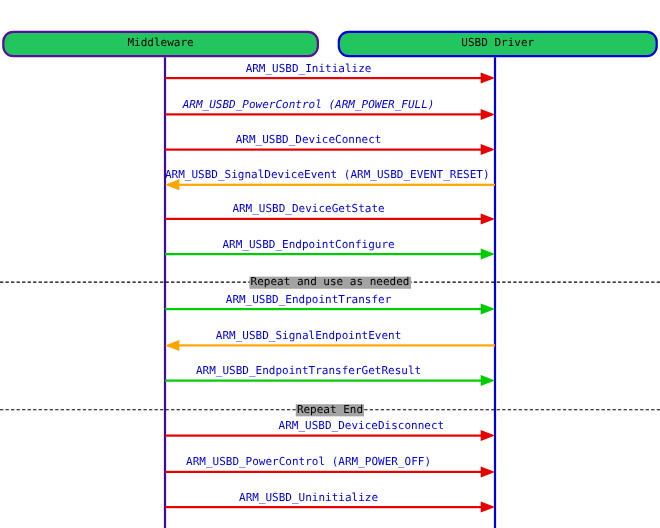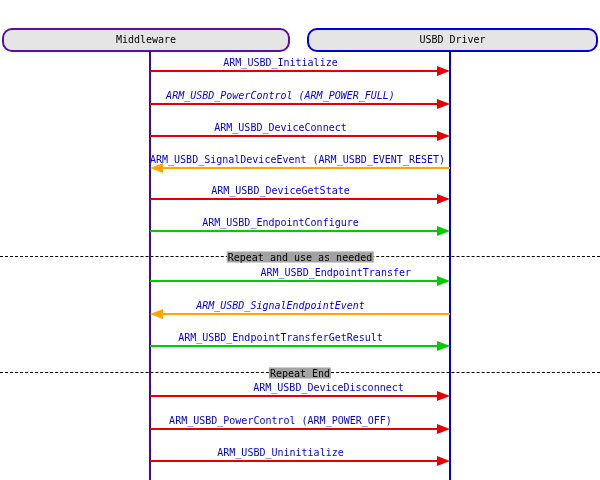--- a/index.html
+++ b/index.html
@@ -11,21 +11,21 @@
     font-family: "DejaVu Sans Mono", "Liberation Mono", monospace;
     overflow: hidden;
   }
   .actor {
     position: absolute;
     top: 28px;
     height: 24px;
     box-sizing: border-box;
     border: 2px solid #000;
     border-radius: 10px;
-    background: #e5e5e5;
+    background: #22c55e;
     text-align: center;
     font-size: 10px;
     line-height: 20px;
     color: #000000;
     z-index: 2;
   }
   .lifeline {
     position: absolute;
     top: 52px;
     height: 428px;
@@ -101,24 +101,24 @@
       <div class="msg-line" style="top: 167px; background: rgb(255, 165, 0); left: 162px; width: 288px;"></div>
       <div class="arrowhead" style="top: 163px; left: 150px; border-right: 13px solid rgb(255, 165, 0);"></div>
       <div class="msg-label" style="top: 184px; color: rgb(0, 0, 224);">ARM_USBD_DeviceGetState</div>
       <div class="msg-line" style="top: 198px; background: rgb(230, 0, 0); left: 150px; width: 288px;"></div>
       <div class="arrowhead" style="top: 194px; left: 437px; border-left: 13px solid rgb(230, 0, 0);"></div>
       <div class="msg-label" style="top: 216px; color: rgb(0, 0, 224);">ARM_USBD_EndpointConfigure</div>
       <div class="msg-line" style="top: 230px; background: rgb(0, 204, 0); left: 150px; width: 288px;"></div>
       <div class="arrowhead" style="top: 226px; left: 437px; border-left: 13px solid rgb(0, 204, 0);"></div>
       <div class="sep-line" style="top: 256px; border-top-color: rgb(0, 0, 0);"></div>
       <div class="sep-label" style="top: 257px; color: rgb(0, 0, 0);">Repeat and use as needed</div>
-      <div class="msg-label" style="top: 266px; color: rgb(0, 0, 224); text-align: right;">ARM_USBD_EndpointTransfer</div>
+      <div class="msg-label" style="top: 266px; color: rgb(0, 0, 224);">ARM_USBD_EndpointTransfer</div>
       <div class="msg-line" style="top: 280px; background: rgb(0, 204, 0); left: 150px; width: 288px;"></div>
       <div class="arrowhead" style="top: 276px; left: 437px; border-left: 13px solid rgb(0, 204, 0);"></div>
-      <div class="msg-label" style="top: 299px; color: rgb(0, 0, 224); font-style: italic;">ARM_USBD_SignalEndpointEvent</div>
+      <div class="msg-label" style="top: 299px; color: rgb(0, 0, 224);">ARM_USBD_SignalEndpointEvent</div>
       <div class="msg-line" style="top: 313px; background: rgb(255, 165, 0); left: 162px; width: 288px;"></div>
       <div class="arrowhead" style="top: 309px; left: 150px; border-right: 13px solid rgb(255, 165, 0);"></div>
       <div class="msg-label" style="top: 331px; color: rgb(0, 0, 224);">ARM_USBD_EndpointTransferGetResult</div>
       <div class="msg-line" style="top: 345px; background: rgb(0, 204, 0); left: 150px; width: 288px;"></div>
       <div class="arrowhead" style="top: 341px; left: 437px; border-left: 13px solid rgb(0, 204, 0);"></div>
       <div class="sep-line" style="top: 372px; border-top-color: rgb(0, 0, 0);"></div>
       <div class="sep-label" style="top: 373px; color: rgb(0, 0, 0);">Repeat End</div>
       <div class="msg-label" style="top: 381px; color: rgb(0, 0, 224); margin-left: 48px;">ARM_USBD_DeviceDisconnect</div>
       <div class="msg-line" style="top: 395px; background: rgb(230, 0, 0); left: 150px; width: 288px;"></div>
       <div class="arrowhead" style="top: 391px; left: 437px; border-left: 13px solid rgb(230, 0, 0);"></div>

